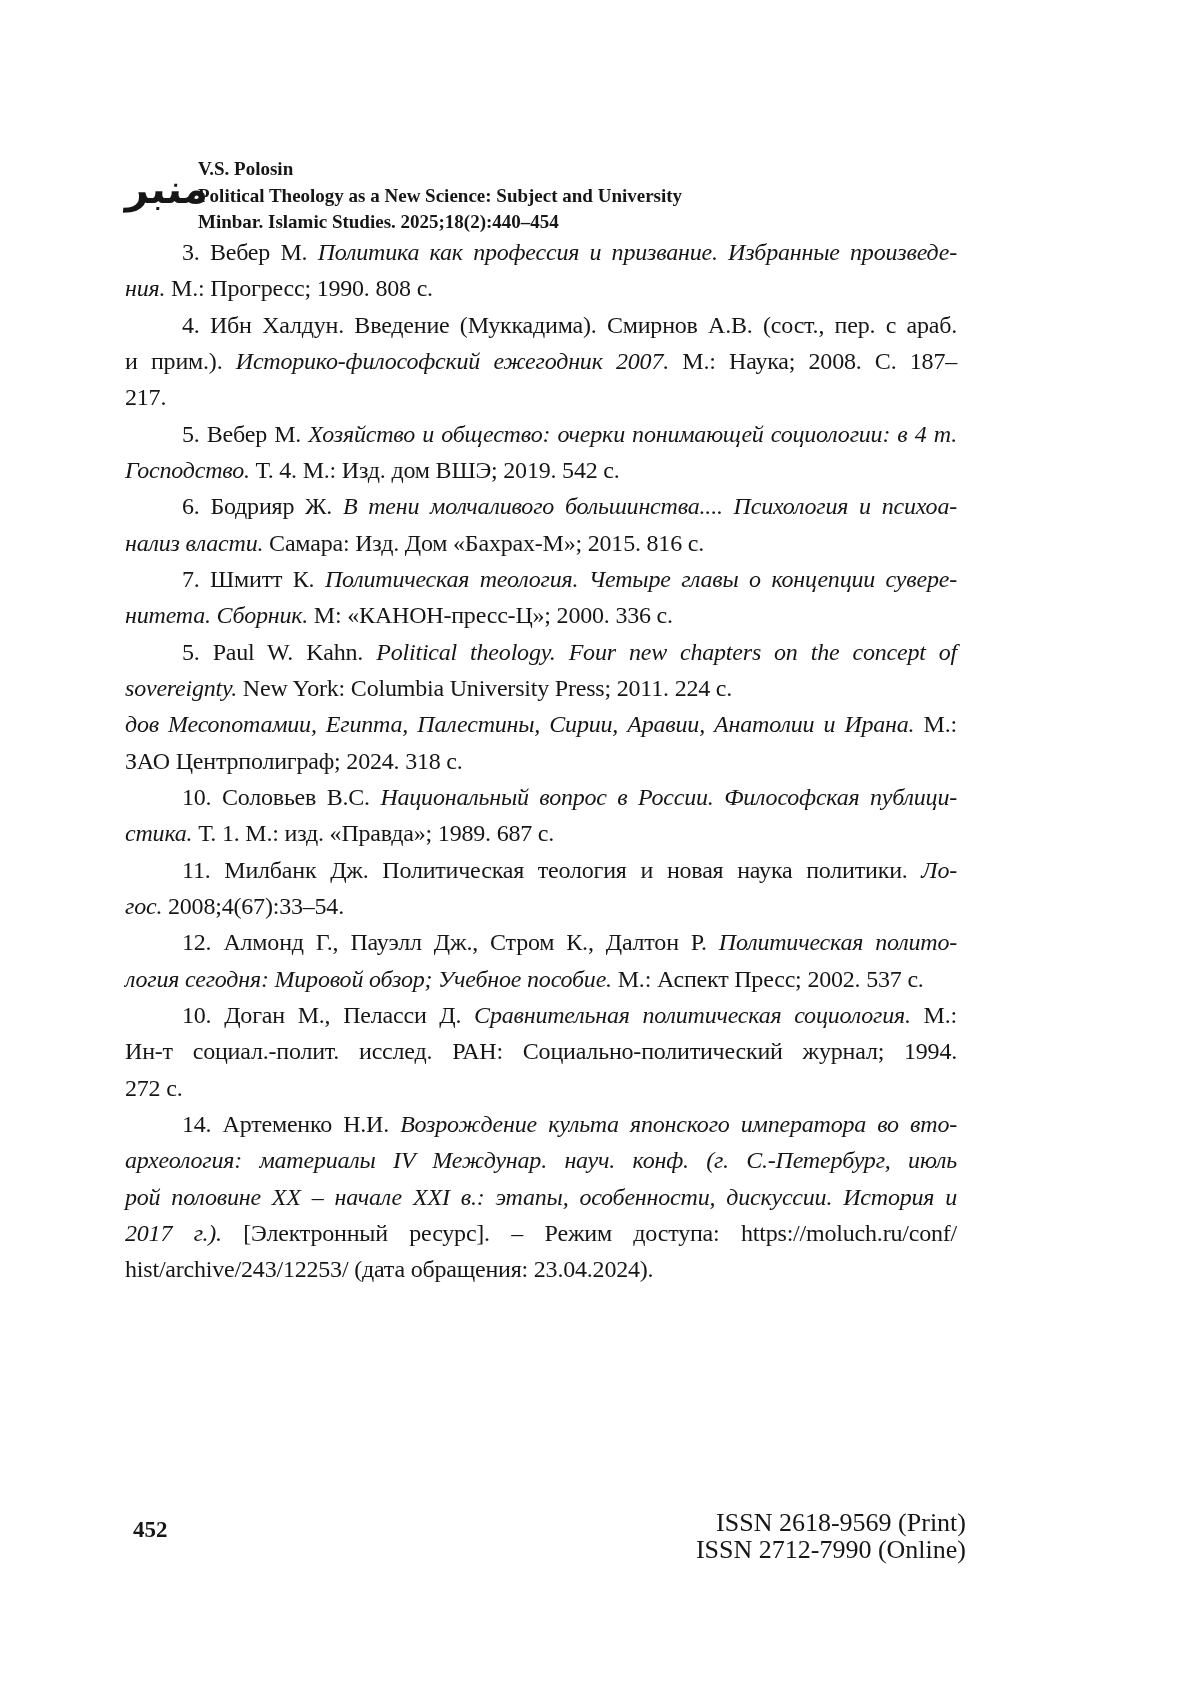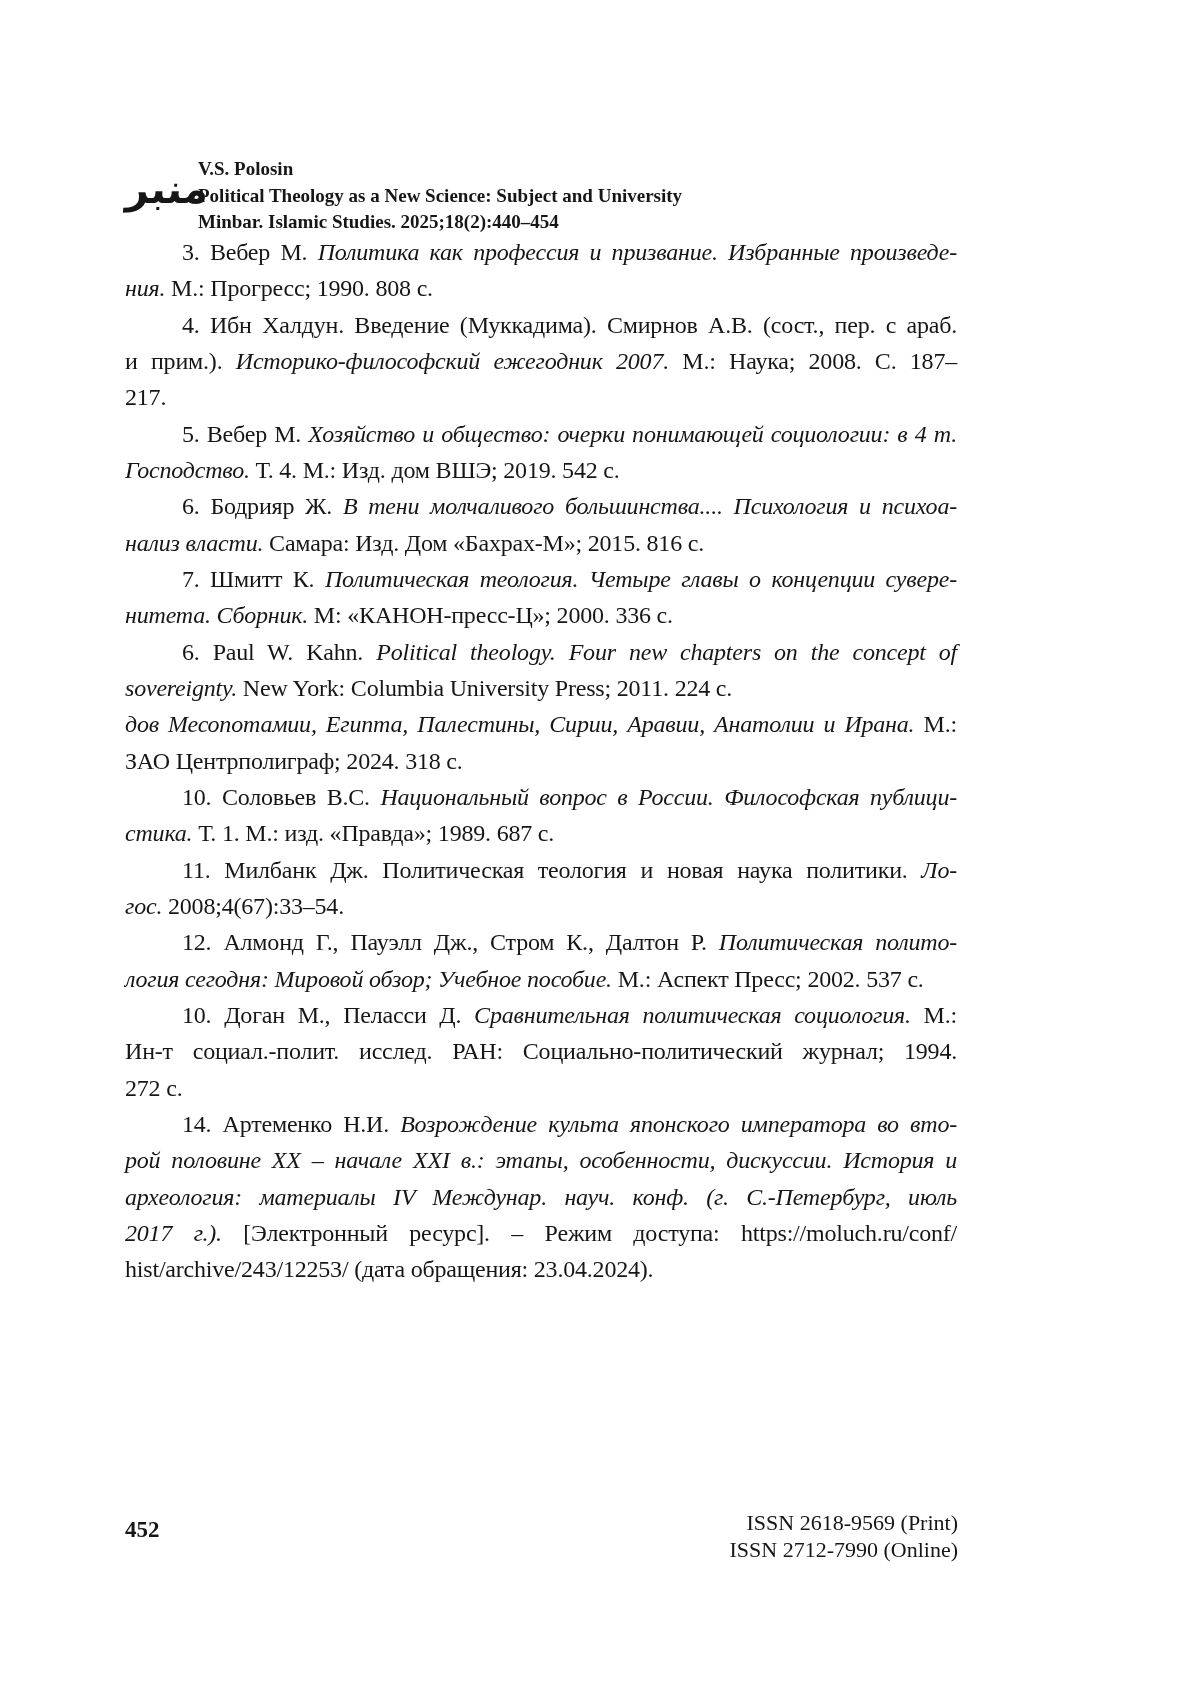--- a/index.html
+++ b/index.html
@@ -31,25 +31,25 @@
     position:absolute; left:125px; top:234px; width:832px;
     font-size:24px; line-height:36.33px;
     letter-spacing:-0.2px;
   }
   .refline { text-align:justify; text-align-last:justify; }
   .refline.last { text-align-last:left; }
   .refline.first { text-indent:57px; }
   .refs em { font-style:italic; }
   
   .footer {
-    position:absolute; left:125px; top:1510px; width:833px;
+    position:absolute; left:133px; top:1510px; width:833px;
     display:flex; justify-content:space-between; align-items:flex-start;
   }
   .pagenum { font-weight:bold; font-size:23px; line-height:27px; margin-top:6px; }
-  .issn { text-align:right; font-size:22px; line-height:26.5px; }
+  .issn { text-align:right; font-size:26px; line-height:26.5px; }
 </style>
 </head>
 <body>
 
 <div class="logo">منبر</div>
 
 <div class="header-text">
   <div>V.S. Polosin</div>
   <div>Political Theology as a New Science: Subject and University</div>
   <div><span class="it">Minbar. Islamic Studies.</span><span> 2025;18(2):440–454</span></div>
@@ -71,21 +71,21 @@
     </div>
     <div>
       <div class="refline first"><span>6. Бодрияр Ж. </span><em>В тени молчаливого большинства.... Психология и психоа-</em></div>
       <div class="refline last"><em>нализ власти.</em><span> Самара: Изд. Дом «Бахрах-М»; 2015. 816 с.</span></div>
     </div>
     <div>
       <div class="refline first"><span>7. Шмитт К. </span><em>Политическая теология. Четыре главы о концепции сувере-</em></div>
       <div class="refline last"><em>нитета. Сборник.</em><span> М: «КАНОН-пресс-Ц»; 2000. 336 с.</span></div>
     </div>
     <div>
-      <div class="refline first"><span>6. Paul W. Kahn. </span><em>Political theology. Four new chapters on the concept of</em></div>
+      <div class="refline first"><span>5. Paul W. Kahn. </span><em>Political theology. Four new chapters on the concept of</em></div>
       <div class="refline last"><em>sovereignty.</em><span> New York: Columbia University Press; 2011. 224 с.</span></div>
     </div>
     <div>
       <div class="refline"><em>дов Месопотамии, Египта, Палестины, Сирии, Аравии, Анатолии и Ирана.</em><span> М.:</span></div>
       <div class="refline last"><span>ЗАО Центрполиграф; 2024. 318 с.</span></div>
     </div>
     <div>
       <div class="refline first"><span>10. Соловьев В.С. </span><em>Национальный вопрос в России. Философская публици-</em></div>
       <div class="refline last"><em>стика.</em><span> Т. 1. М.: изд. «Правда»; 1989. 687 с.</span></div>
     </div>
@@ -97,22 +97,22 @@
       <div class="refline first"><span>12. Алмонд Г., Пауэлл Дж., Стром К., Далтон Р. </span><em>Политическая полито-</em></div>
       <div class="refline last"><em>логия сегодня: Мировой обзор; Учебное пособие.</em><span> М.: Аспект Пресс; 2002. 537 с.</span></div>
     </div>
     <div>
       <div class="refline first"><span>10. Доган М., Пеласси Д. </span><em>Сравнительная политическая социология.</em><span> М.:</span></div>
       <div class="refline"><span>Ин-т социал.-полит. исслед. РАН: Социально-политический журнал; 1994.</span></div>
       <div class="refline last"><span>272 с.</span></div>
     </div>
     <div>
       <div class="refline first"><span>14. Артеменко Н.И. </span><em>Возрождение культа японского императора во вто-</em></div>
+      <div class="refline"><em>археология: материалы IV Междунар. науч. конф. (г. С.-Петербург, июль</em></div>
       <div class="refline"><em>рой половине XX – начале XXI в.: этапы, особенности, дискуссии. История и</em></div>
-      <div class="refline"><em>археология: материалы IV Междунар. науч. конф. (г. С.-Петербург, июль</em></div>
       <div class="refline"><em>2017 г.).</em><span> [Электронный ресурс]. – Режим доступа: https://moluch.ru/conf/</span></div>
       <div class="refline last"><span>hist/archive/243/12253/ (дата обращения: 23.04.2024).</span></div>
     </div>
   </div>
 
 <div class="footer">
   <div class="pagenum">452</div>
   <div class="issn">
     <div>ISSN 2618-9569 (Print)</div>
     <div>ISSN 2712-7990 (Online)</div>

